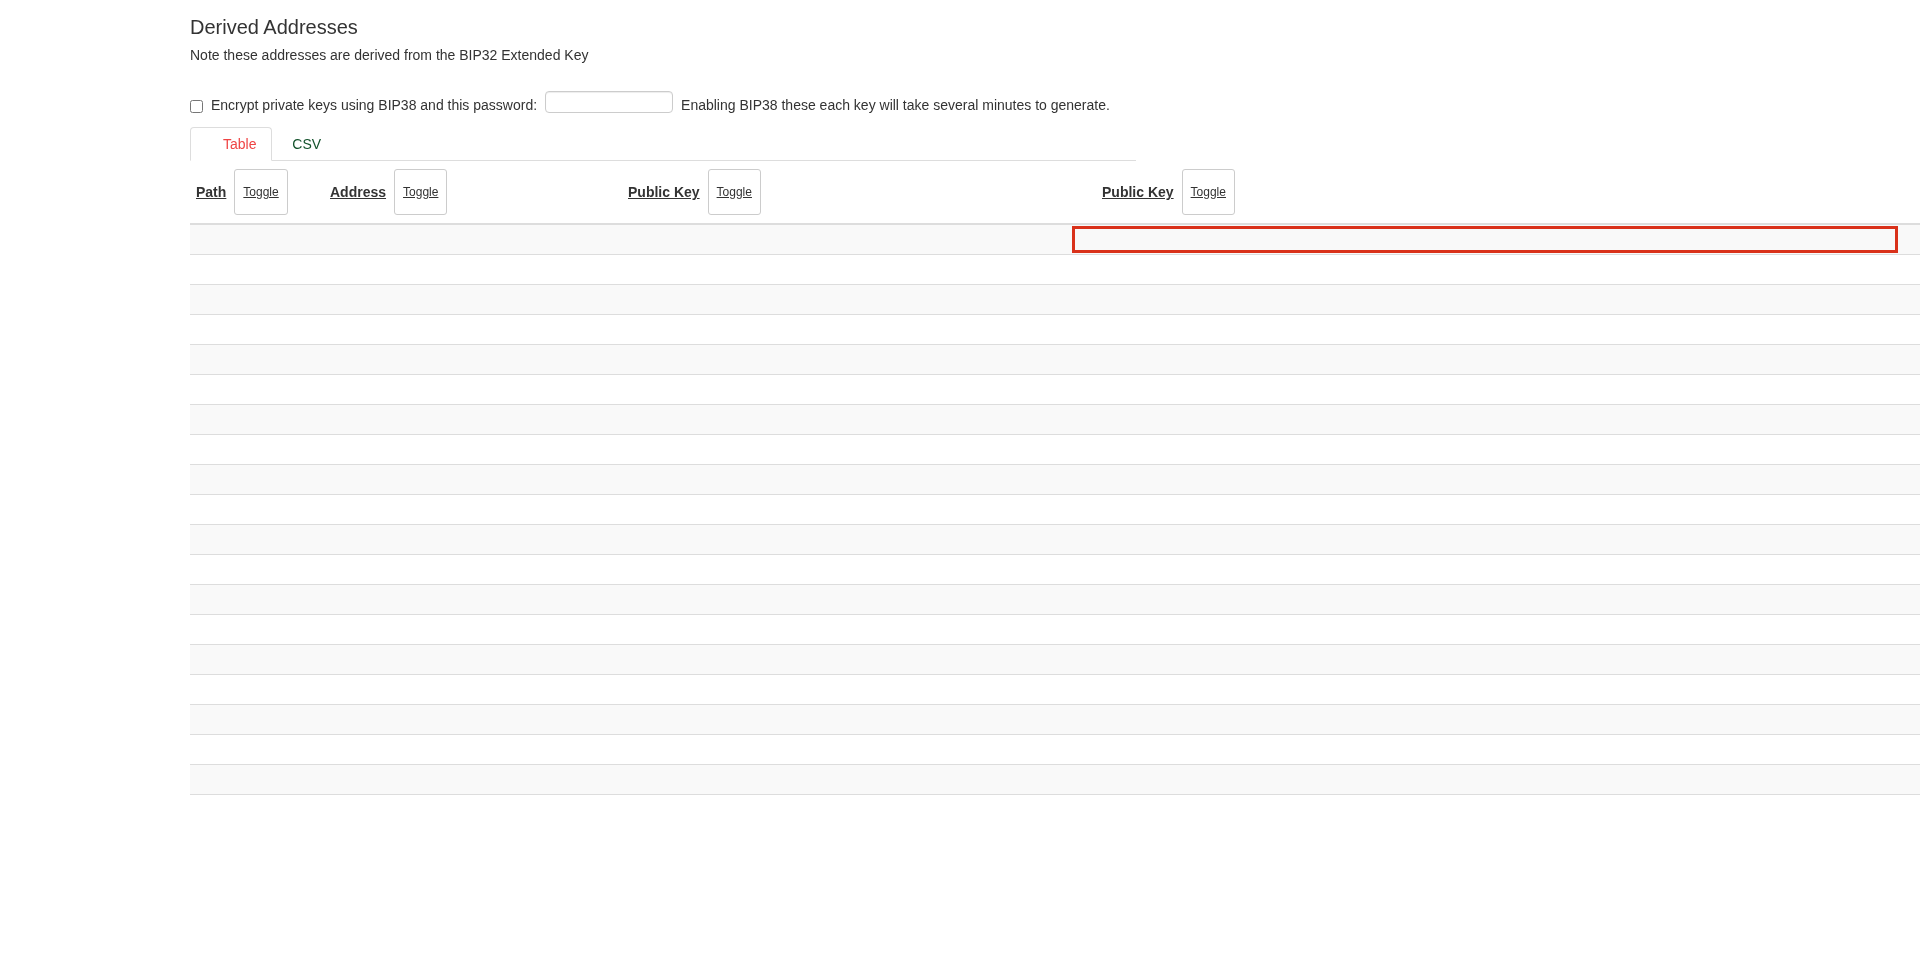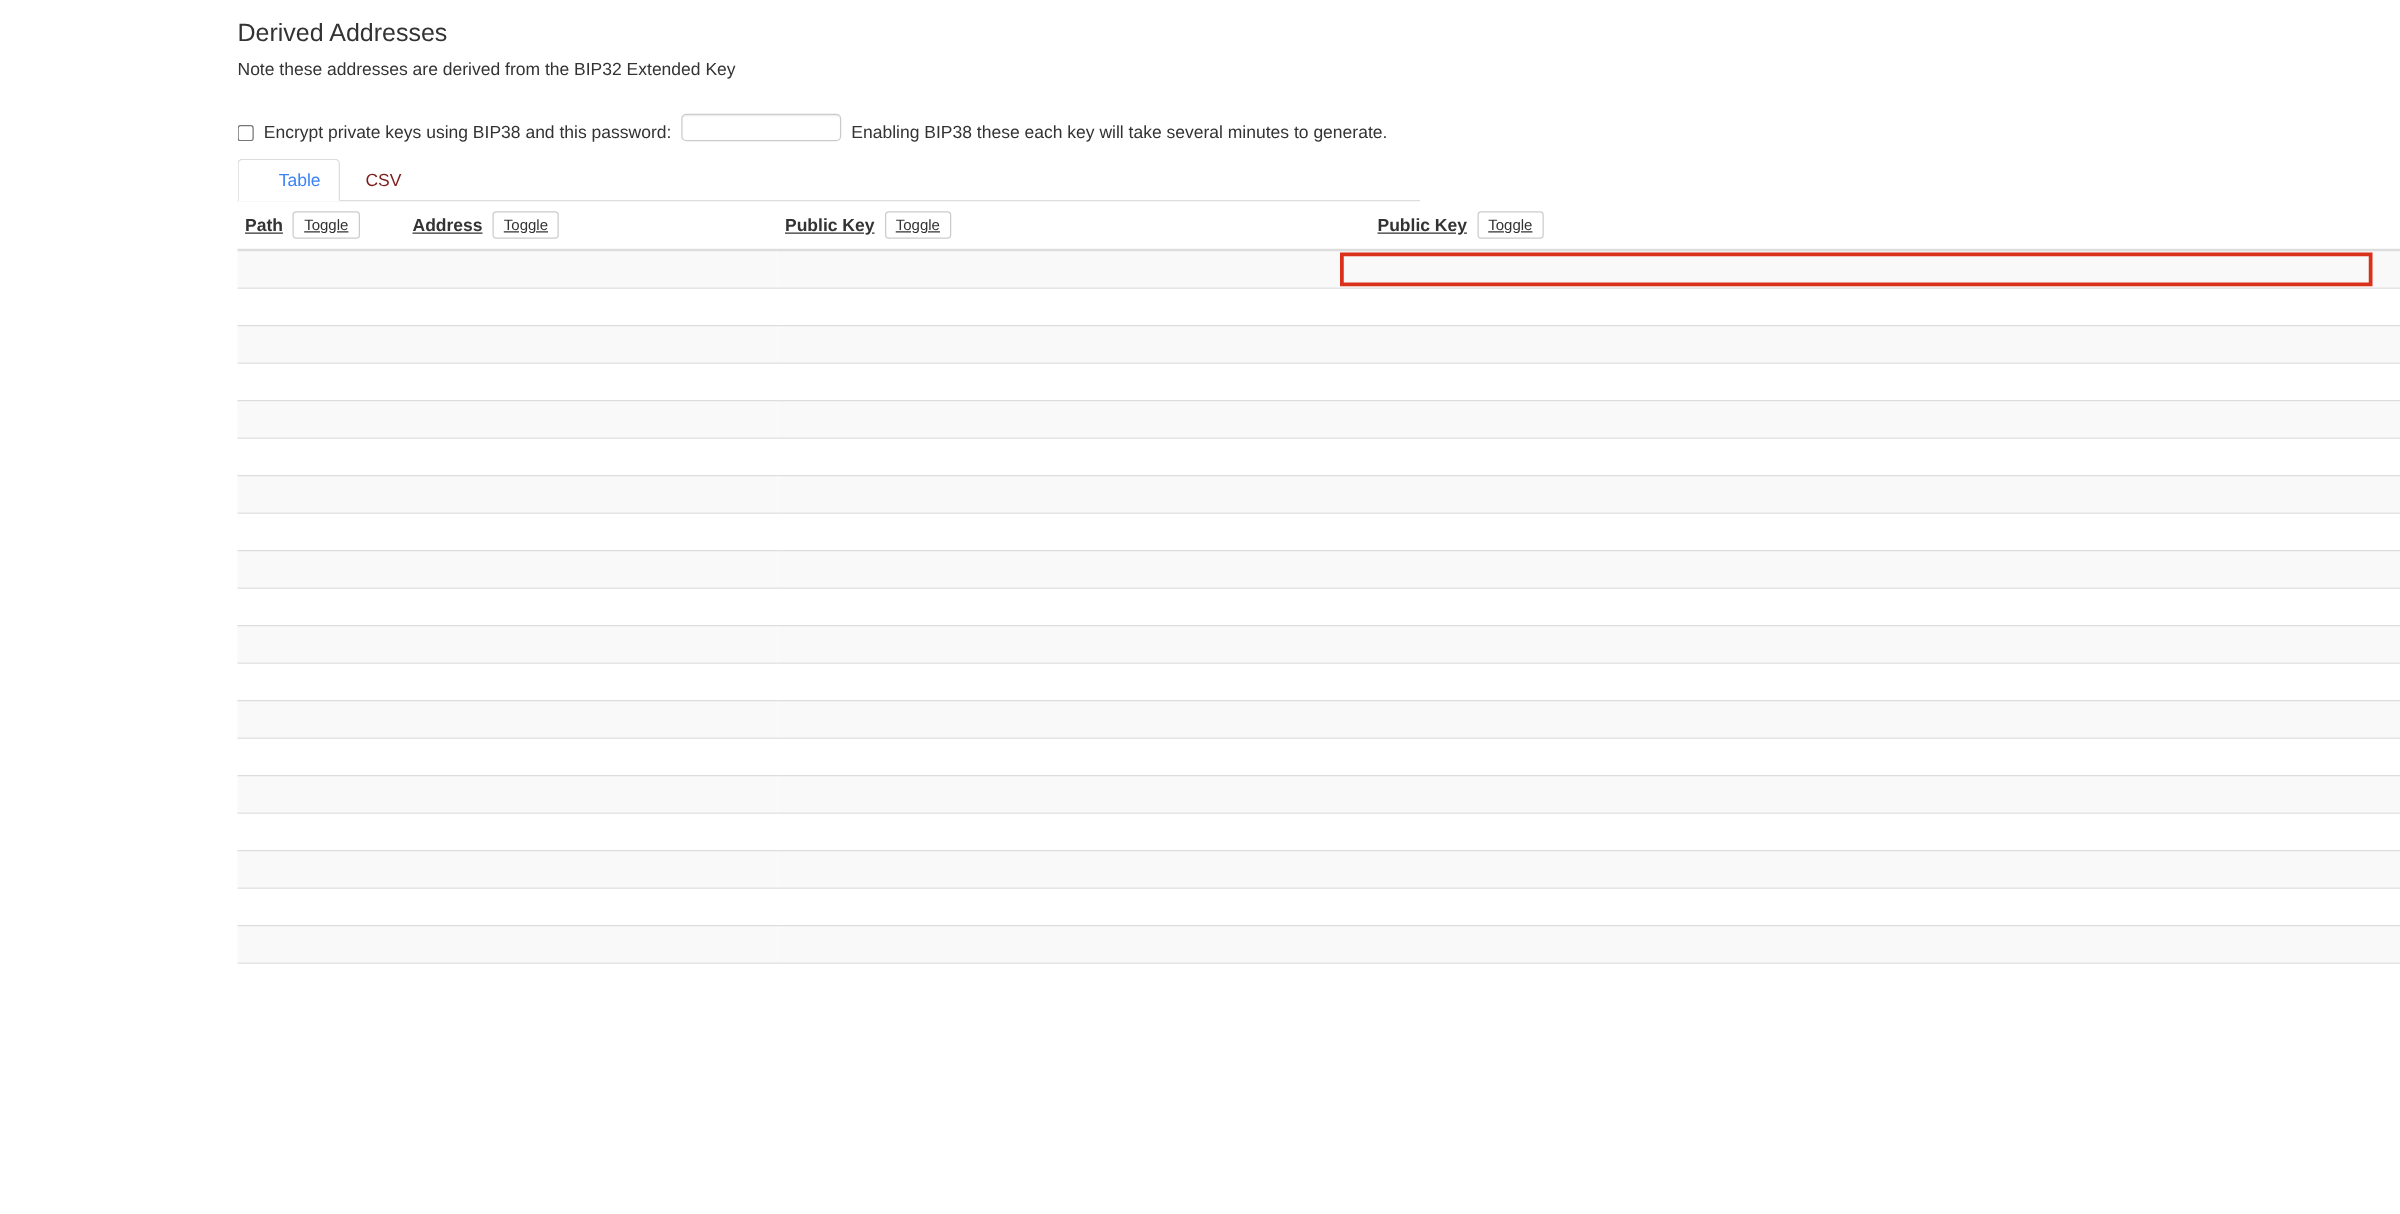--- a/index.html
+++ b/index.html
@@ -55,25 +55,25 @@
       padding: 8px 15px;
       border: 1px solid transparent;
       border-radius: 4px 4px 0 0;
       margin-bottom: -1px;
       cursor: pointer;
       position: relative;
     }
     .tab.active {
       border-color: #ddd #ddd #fff;
       background: #fff;
-      color: #3b82f6;
+      color: #ef4444;
       padding-left: 32px;
     }
     .tab.inactive {
-      color: #7f1d1d;
+      color: #14532d;
     }
     .table-wrap {
       margin-top: 0;
       text-decoration: underline;
     }
     table {
       width: 100%;
       border-collapse: collapse;
     }
     thead th {
@@ -85,21 +85,21 @@
     }
     thead th .th-inner {
       display: flex;
       align-items: center;
       gap: 8px;
     }
     .btn-toggle {
       background: #fff;
       border: 1px solid #ccc;
       border-radius: 3px;
-      padding: 1px 8px;
+      padding: 13px 8px;
       font-size: 12px;
       cursor: pointer;
       color: #333;
       line-height: 1.5;
     }
     tbody tr {
       border-top: 1px solid #ddd;
     }
     tbody tr:nth-child(odd) {
       background: #f9f9f9;

